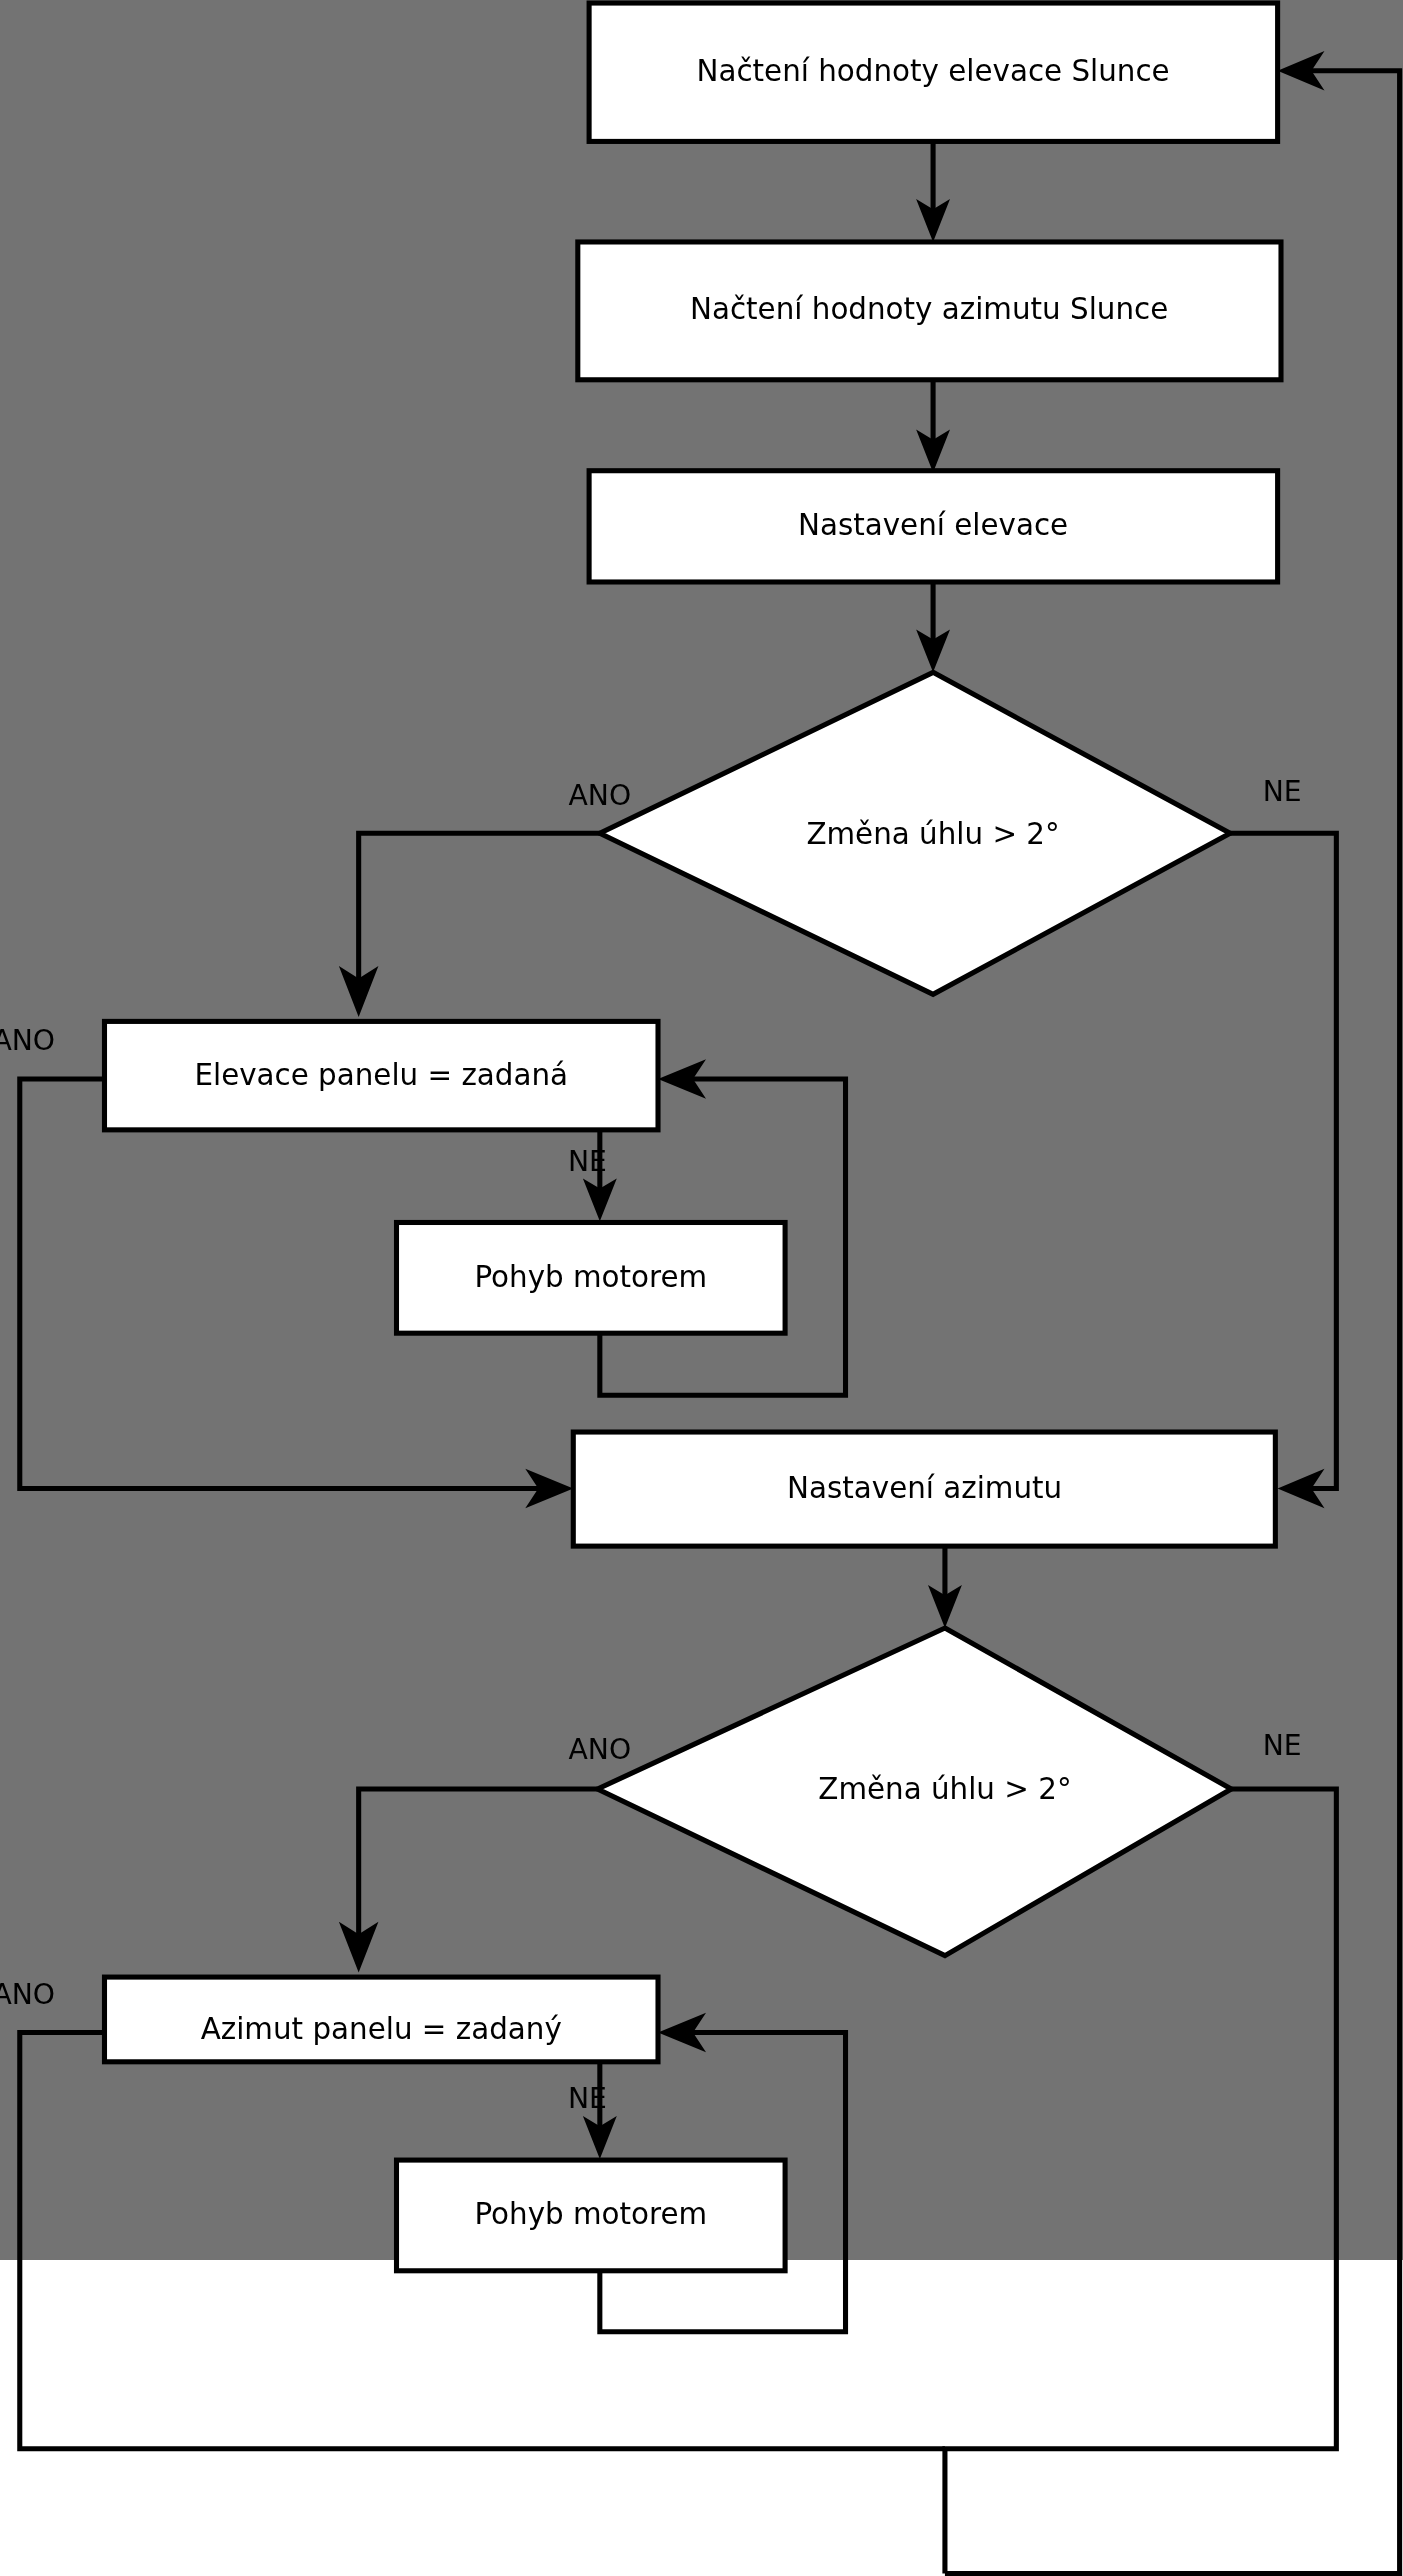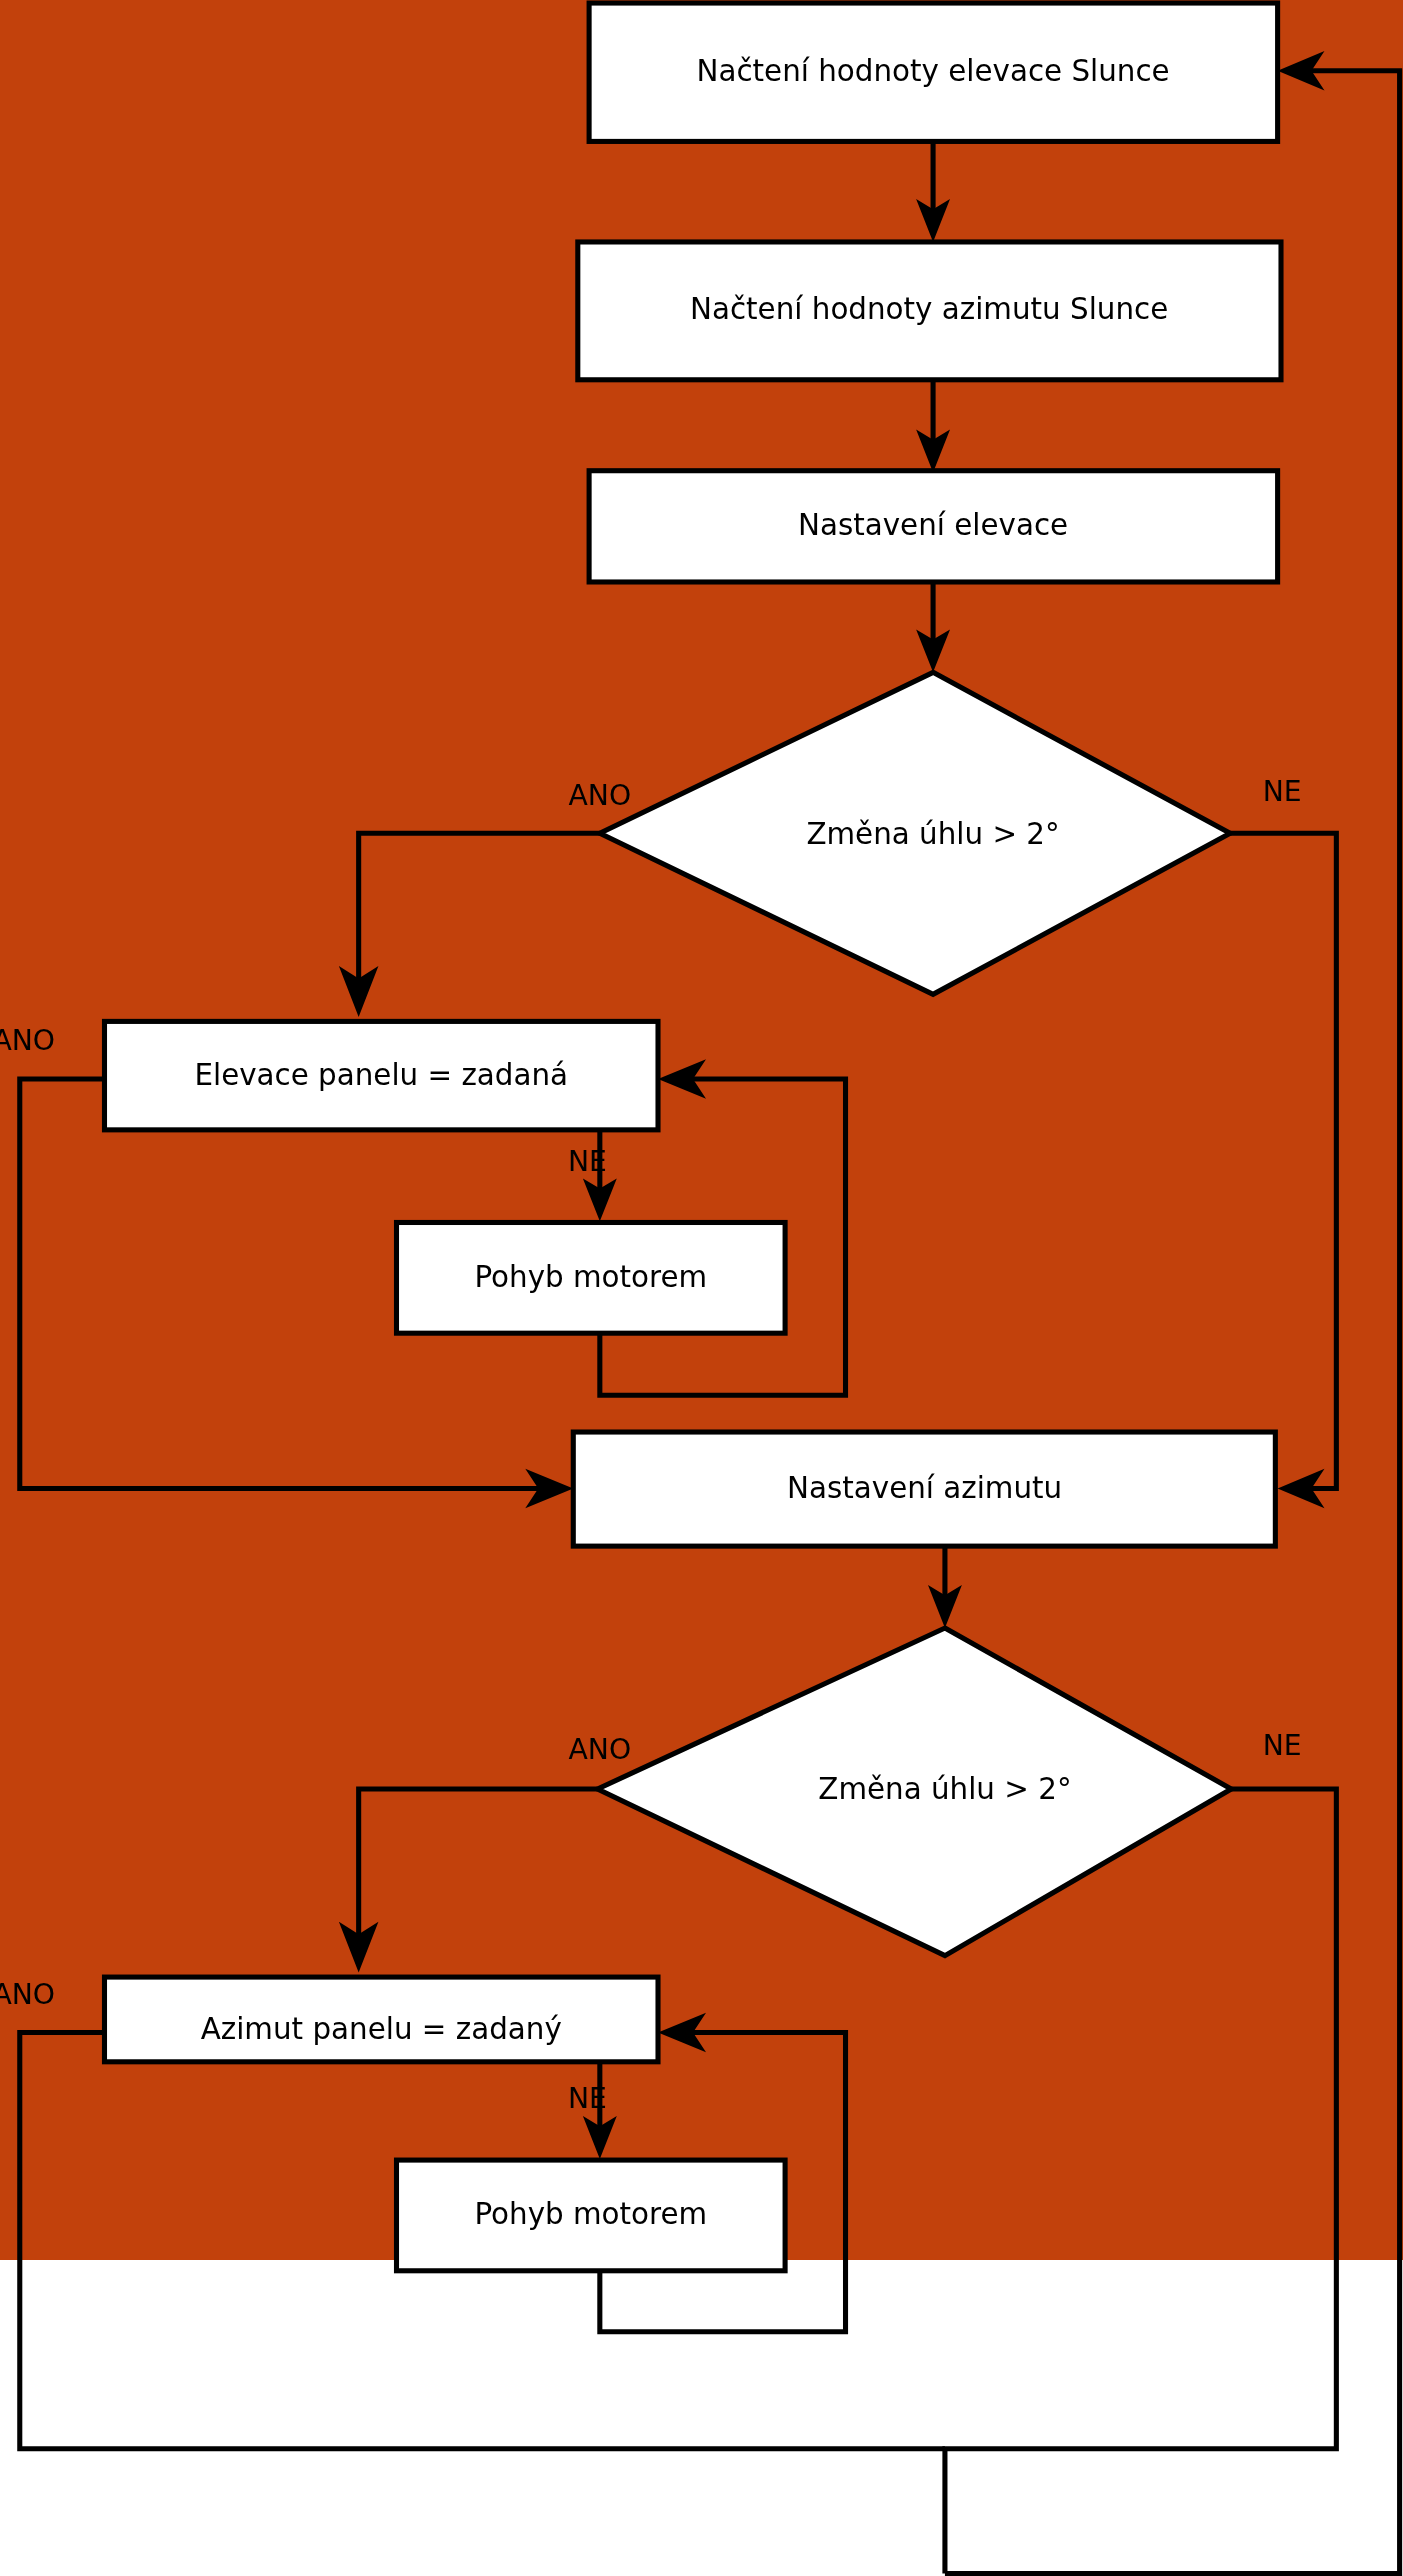--- a/index.html
+++ b/index.html
@@ -10,21 +10,21 @@
   body {
     width: 1403px;
     height: 2576px;
     font-family: "DejaVu Sans", "Liberation Sans", sans-serif;
     overflow: hidden;
   }
   #flowchart-root {
     position: relative;
     width: 1403px;
     height: 2260px;
-    background: #c2410c;
+    background: #737373;
   }
   svg.diagram {
     display: block;
     width: 1403px;
     height: 2576px;
   }
   .node-rect {
     fill: #ffffff;
     stroke: #000000;
     stroke-width: 9;

